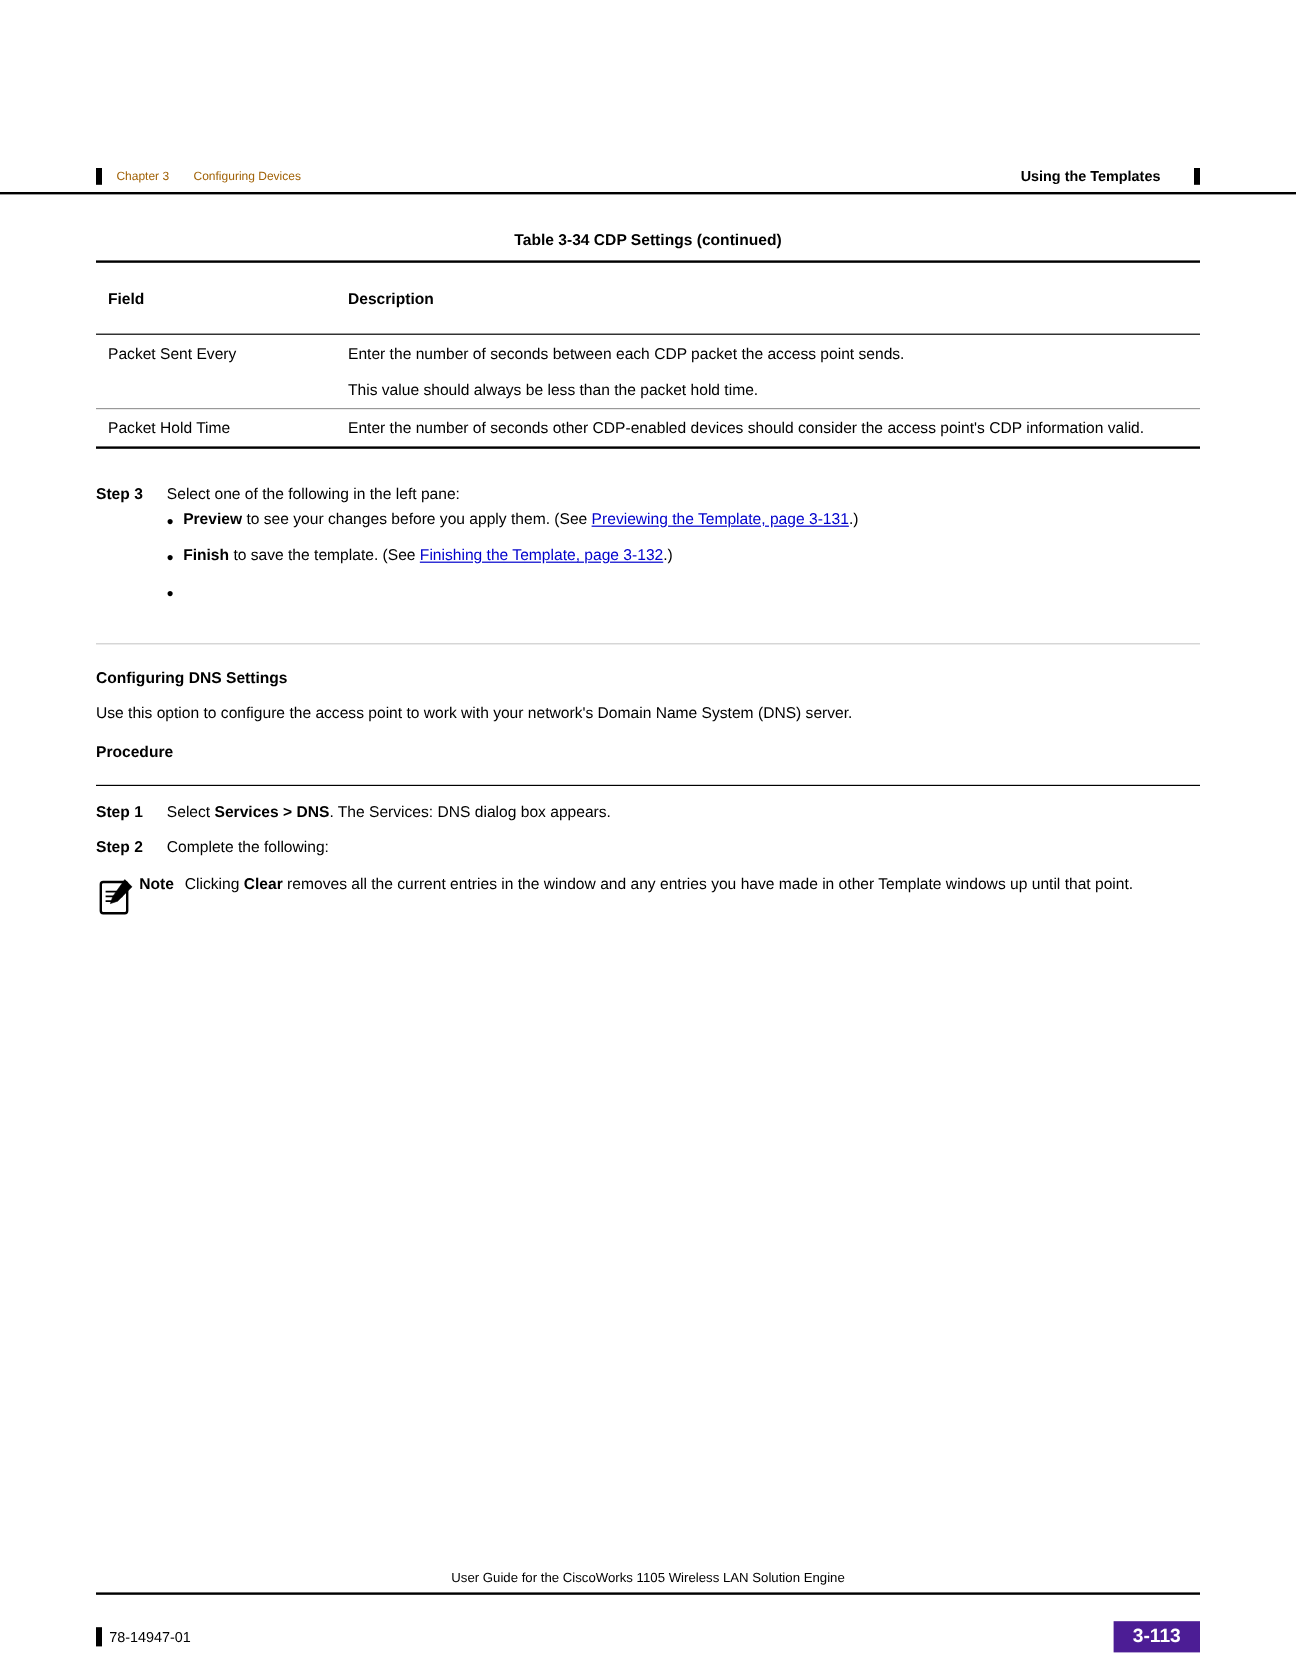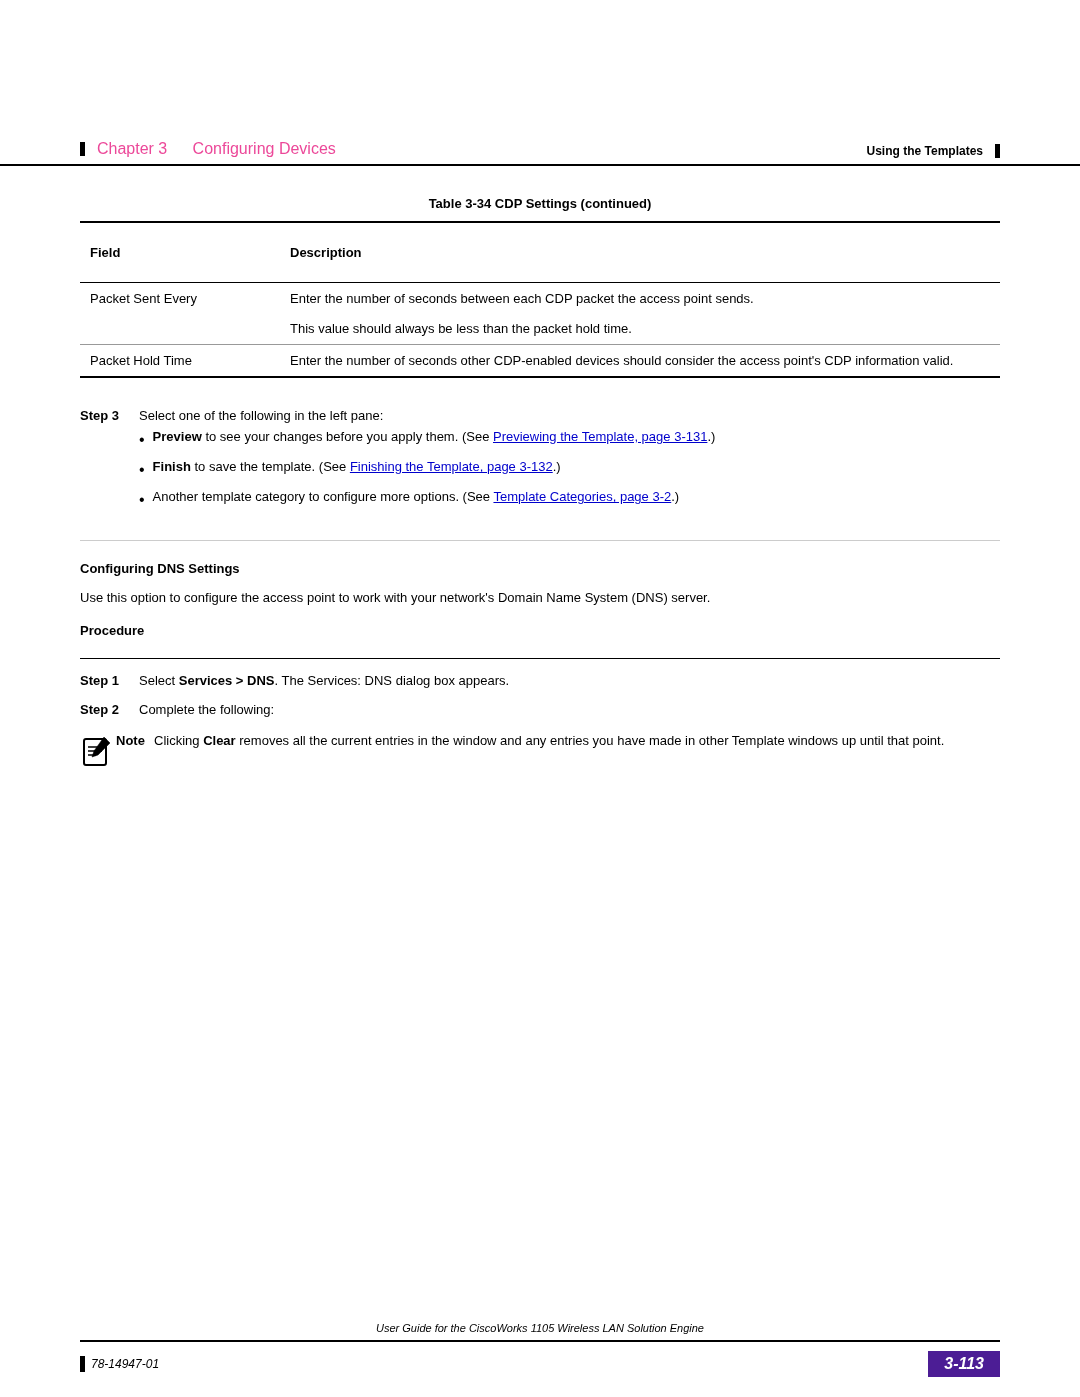--- a/index.html
+++ b/index.html
@@ -23,39 +23,39 @@
 
     
     .header {
       display: flex;
       justify-content: space-between;
       align-items: flex-end;
       padding: 140px 80px 6px 80px;
       border-bottom: 2px solid #000;
     }
     .header-left {
-      font-size: 16px;
-      color: #ec4899;
+      font-size: 10px;
+      color: #a16207;
       display: flex;
       align-items: center;
       gap: 6px;
     }
     .header-bar {
       width: 5px;
       height: 14px;
       background: #000;
       display: inline-block;
       margin-right: 6px;
     }
     .header-right {
       font-size: 12px;
       font-weight: bold;
       display: flex;
       align-items: center;
-      gap: 6px;
+      gap: 22px;
     }
     .header-bar-right {
       width: 5px;
       height: 14px;
       background: #000;
       display: inline-block;
       margin-left: 6px;
     }
 
     
@@ -193,34 +193,33 @@
       line-height: 1.5;
     }
 
     
     .footer {
       position: absolute;
       bottom: 0;
       left: 0;
       right: 0;
       padding: 10px 80px 20px 80px;
-      font-style: italic;
     }
     .footer-top-text {
       text-align: center;
       font-size: 11px;
       color: #000;
       margin-bottom: 6px;
     }
     .footer-bottom {
       display: flex;
       justify-content: space-between;
       align-items: center;
       border-top: 2px solid #000;
-      padding-top: 9px;
+      padding-top: 22px;
     }
     .footer-left {
       display: flex;
       align-items: center;
       gap: 6px;
     }
     .footer-bar {
       width: 5px;
       height: 16px;
       background: #000;
@@ -293,21 +292,20 @@
           <li>
             <span class="bullet-dot">•</span>
             <span><span class="bold">Preview</span> to see your changes before you apply them. (See <a class="link-blue" href="#">Previewing the Template, page 3-131</a>.)</span>
           </li>
           <li>
             <span class="bullet-dot">•</span>
             <span><span class="bold">Finish</span> to save the template. (See <a class="link-blue" href="#">Finishing the Template, page 3-132</a>.)</span>
           </li>
           <li>
             <span class="bullet-dot">•</span>
-            <span>Another template category to configure more options. (See <a class="link-blue" href="#">Template Categories, page 3-2</a>.)</span>
           </li>
         </ul>
       </div>
     </div>
 
     <hr class="section-divider">
 
     <div class="section-heading">Configuring DNS Settings</div>
 
     <div class="body-text">Use this option to configure the access point to work with your network's Domain Name System (DNS) server.</div>

